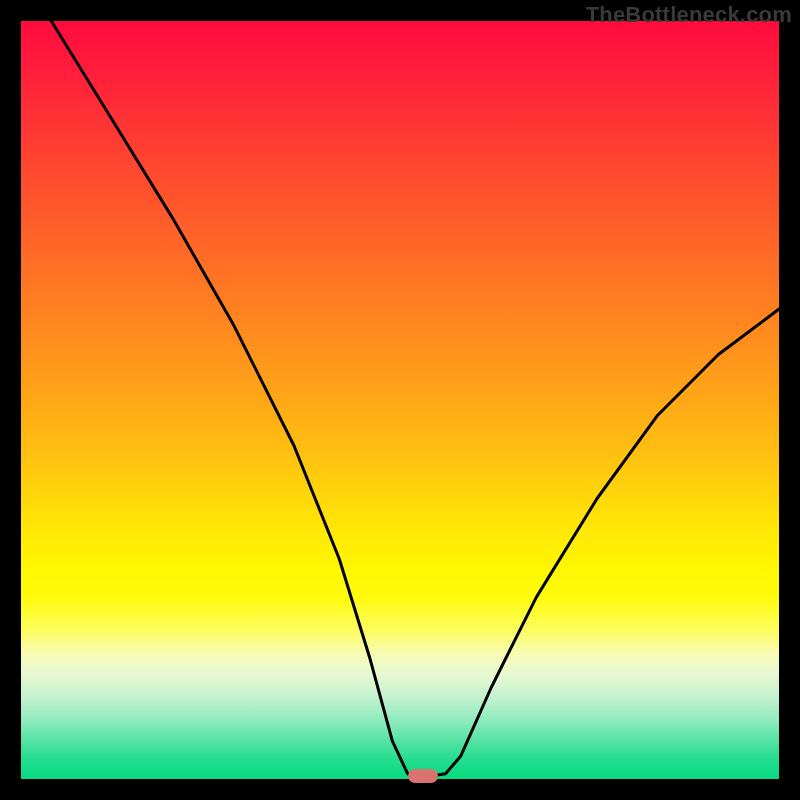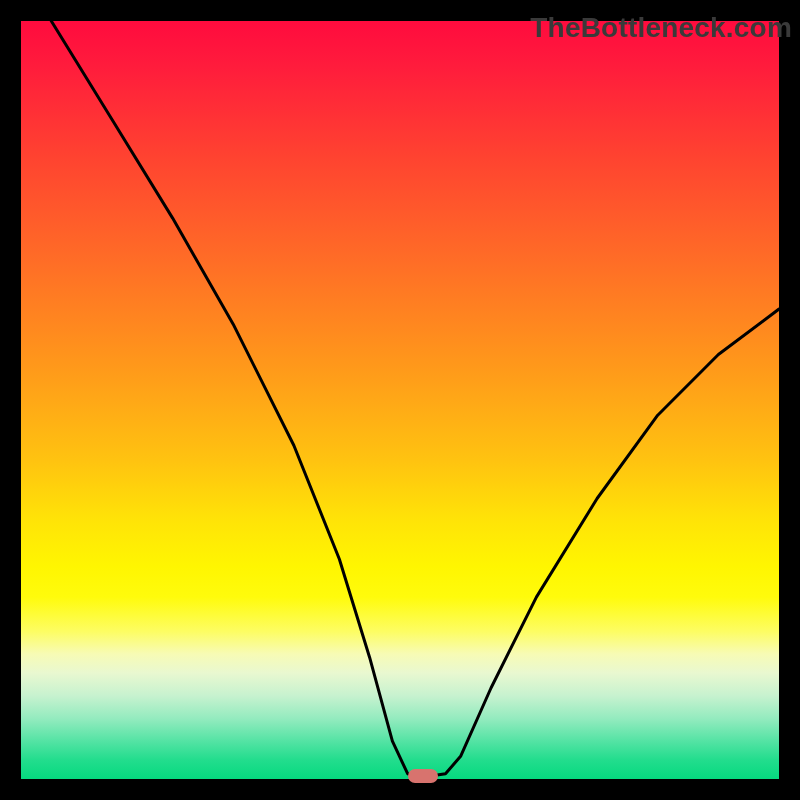--- a/index.html
+++ b/index.html
@@ -12,24 +12,24 @@
     overflow: hidden;
   }
   .frame {
     position: relative;
     width: 800px;
     height: 800px;
     background: #000;
   }
   .watermark {
     position: absolute;
-    top: 12px;
+    top: 2px;
     right: 8px;
     color: #3a3a3a;
-    font-size: 28px;
+    font-size: 22px;
     font-weight: 600;
     letter-spacing: 0.2px;
     z-index: 5;
     user-select: none;
   }
   .plot {
     position: absolute;
     left: 21px;
     top: 21px;
     width: 758px;

